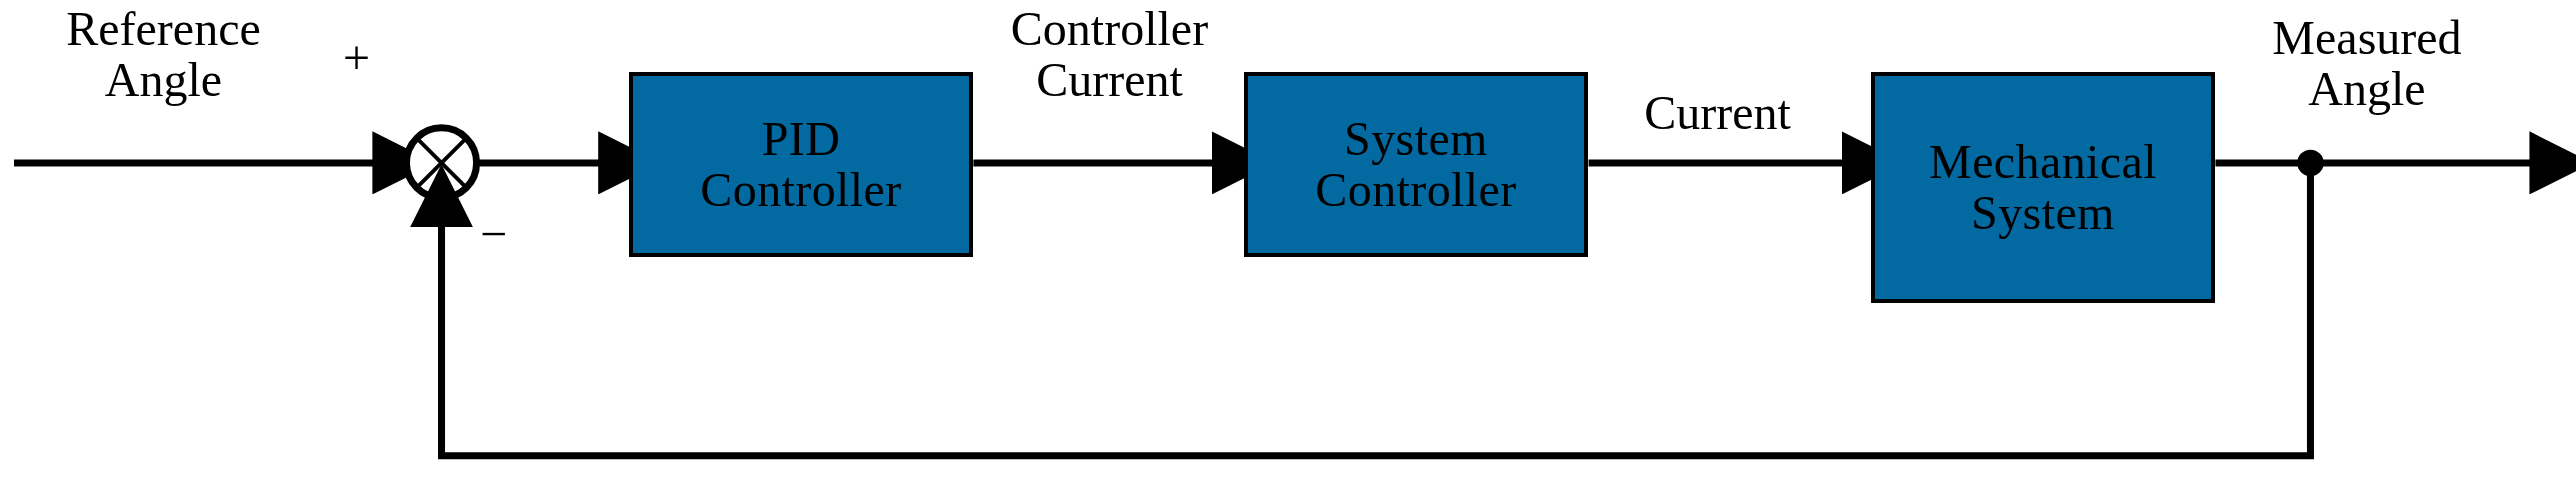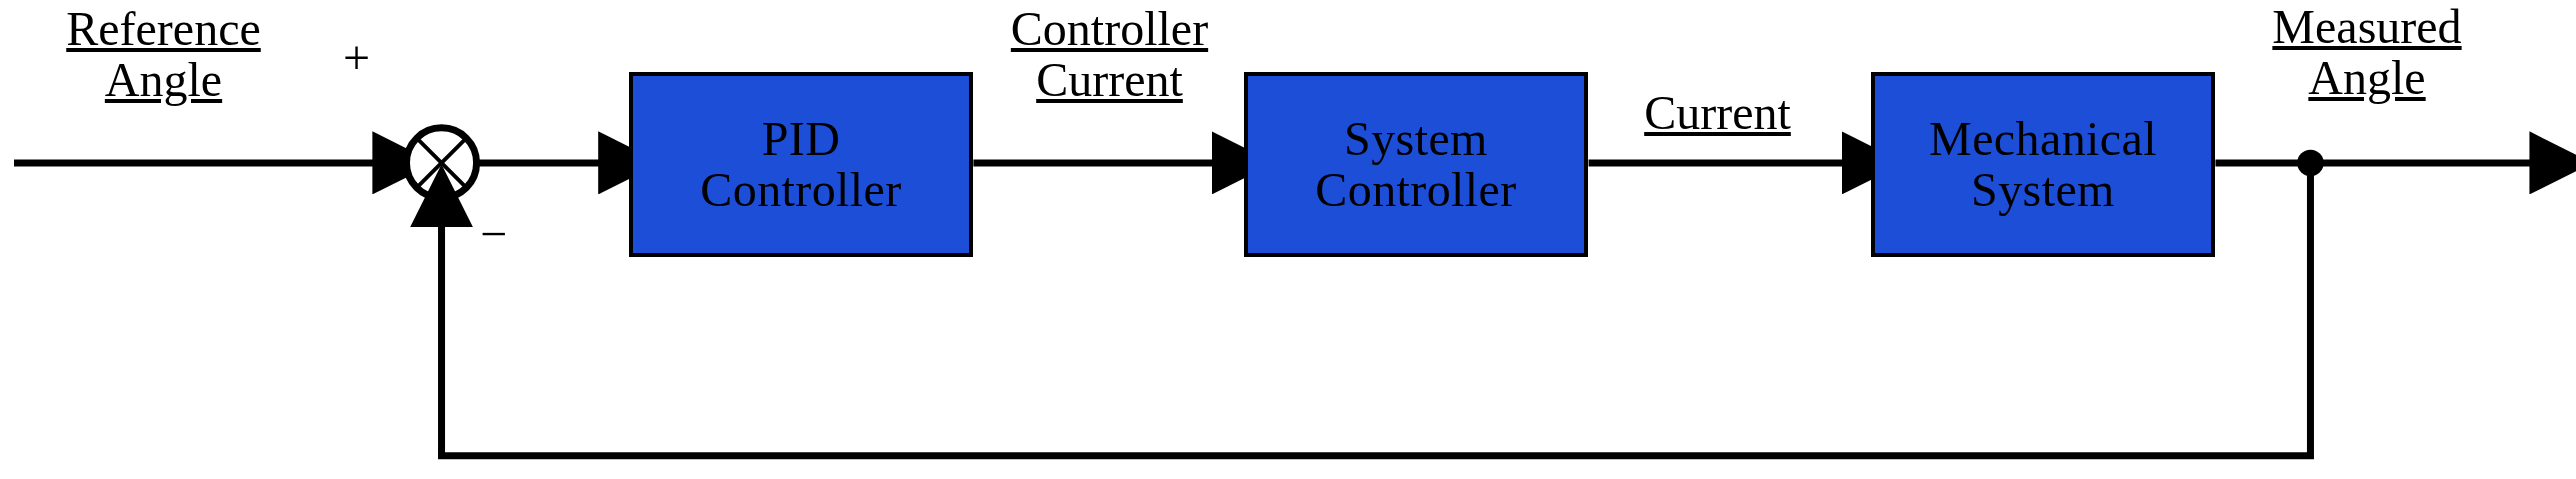--- a/index.html
+++ b/index.html
@@ -2,26 +2,26 @@
 <html style="font-size:12.5px"><head>
 <meta charset="utf-8">
 <style>
   html,body{margin:0;padding:0;background:#ffffff;}
   body{width:2576px;height:480px;overflow:hidden;
        font-family:"Liberation Serif","DejaVu Serif",serif;color:#000;}
   #diagram{position:relative;width:2576px;height:480px;background:#fff;}
   svg#wires{position:absolute;left:0;top:0;width:2576px;height:480px;}
 
   .blk{position:absolute;box-sizing:border-box;
-       background:#1d4ed8;border:4.7px solid #000;
+       background:#0369a1;border:4.7px solid #000;
        display:flex;flex-direction:column;align-items:center;justify-content:center;
        line-height:1.06;font-size:48px;letter-spacing:0.4px;}
   .blk span{display:block;white-space:nowrap;}
 
-  .lbl{position:absolute;font-size:48px;line-height:1.06;text-align:center;white-space:nowrap;text-decoration:underline;}
+  .lbl{position:absolute;font-size:48px;line-height:1.06;text-align:center;white-space:nowrap;}
   .lbl span{display:block;}
 
   .sign{position:absolute;font-size:48px;line-height:1;}
 </style>
 </head>
 <body>
 
 <div id="diagram">
 
   <svg id="wires" viewBox="0 0 3308 616">
@@ -53,40 +53,40 @@
   <div class="blk" style="left:629px;top:72px;width:344px;height:185px;">
     <span>PID</span>
     <span>Controller</span>
   </div>
 
   <div class="blk" style="left:1244px;top:72px;width:344px;height:185px;">
     <span>System</span>
     <span>Controller</span>
   </div>
 
-  <div class="blk" style="left:1871px;top:72px;width:344px;height:185px;">
+  <div class="blk" style="left:1871px;top:72px;width:344px;height:231px;">
     <span>Mechanical</span>
     <span>System</span>
   </div>
 
   <div class="lbl" style="left:31px;top:3.9px;width:265px;">
     <span>Reference</span>
     <span>Angle</span>
   </div>
 
   <div class="lbl" style="left:973px;top:3.9px;width:273px;">
     <span>Controller</span>
     <span>Current</span>
   </div>
 
   <div class="lbl" style="left:1589px;top:55px;width:257px;margin-top:33px;">
     <span>Current</span>
   </div>
 
-  <div class="lbl" style="left:2215px;top:2px;width:304px;">
+  <div class="lbl" style="left:2215px;top:13px;width:304px;">
     <span>Measured</span>
     <span>Angle</span>
   </div>
 
   <div class="sign" style="left:343px;top:34px;">+</div>
 
   <div class="sign" style="left:480px;top:210px;">−</div>
 
 </div>
 

